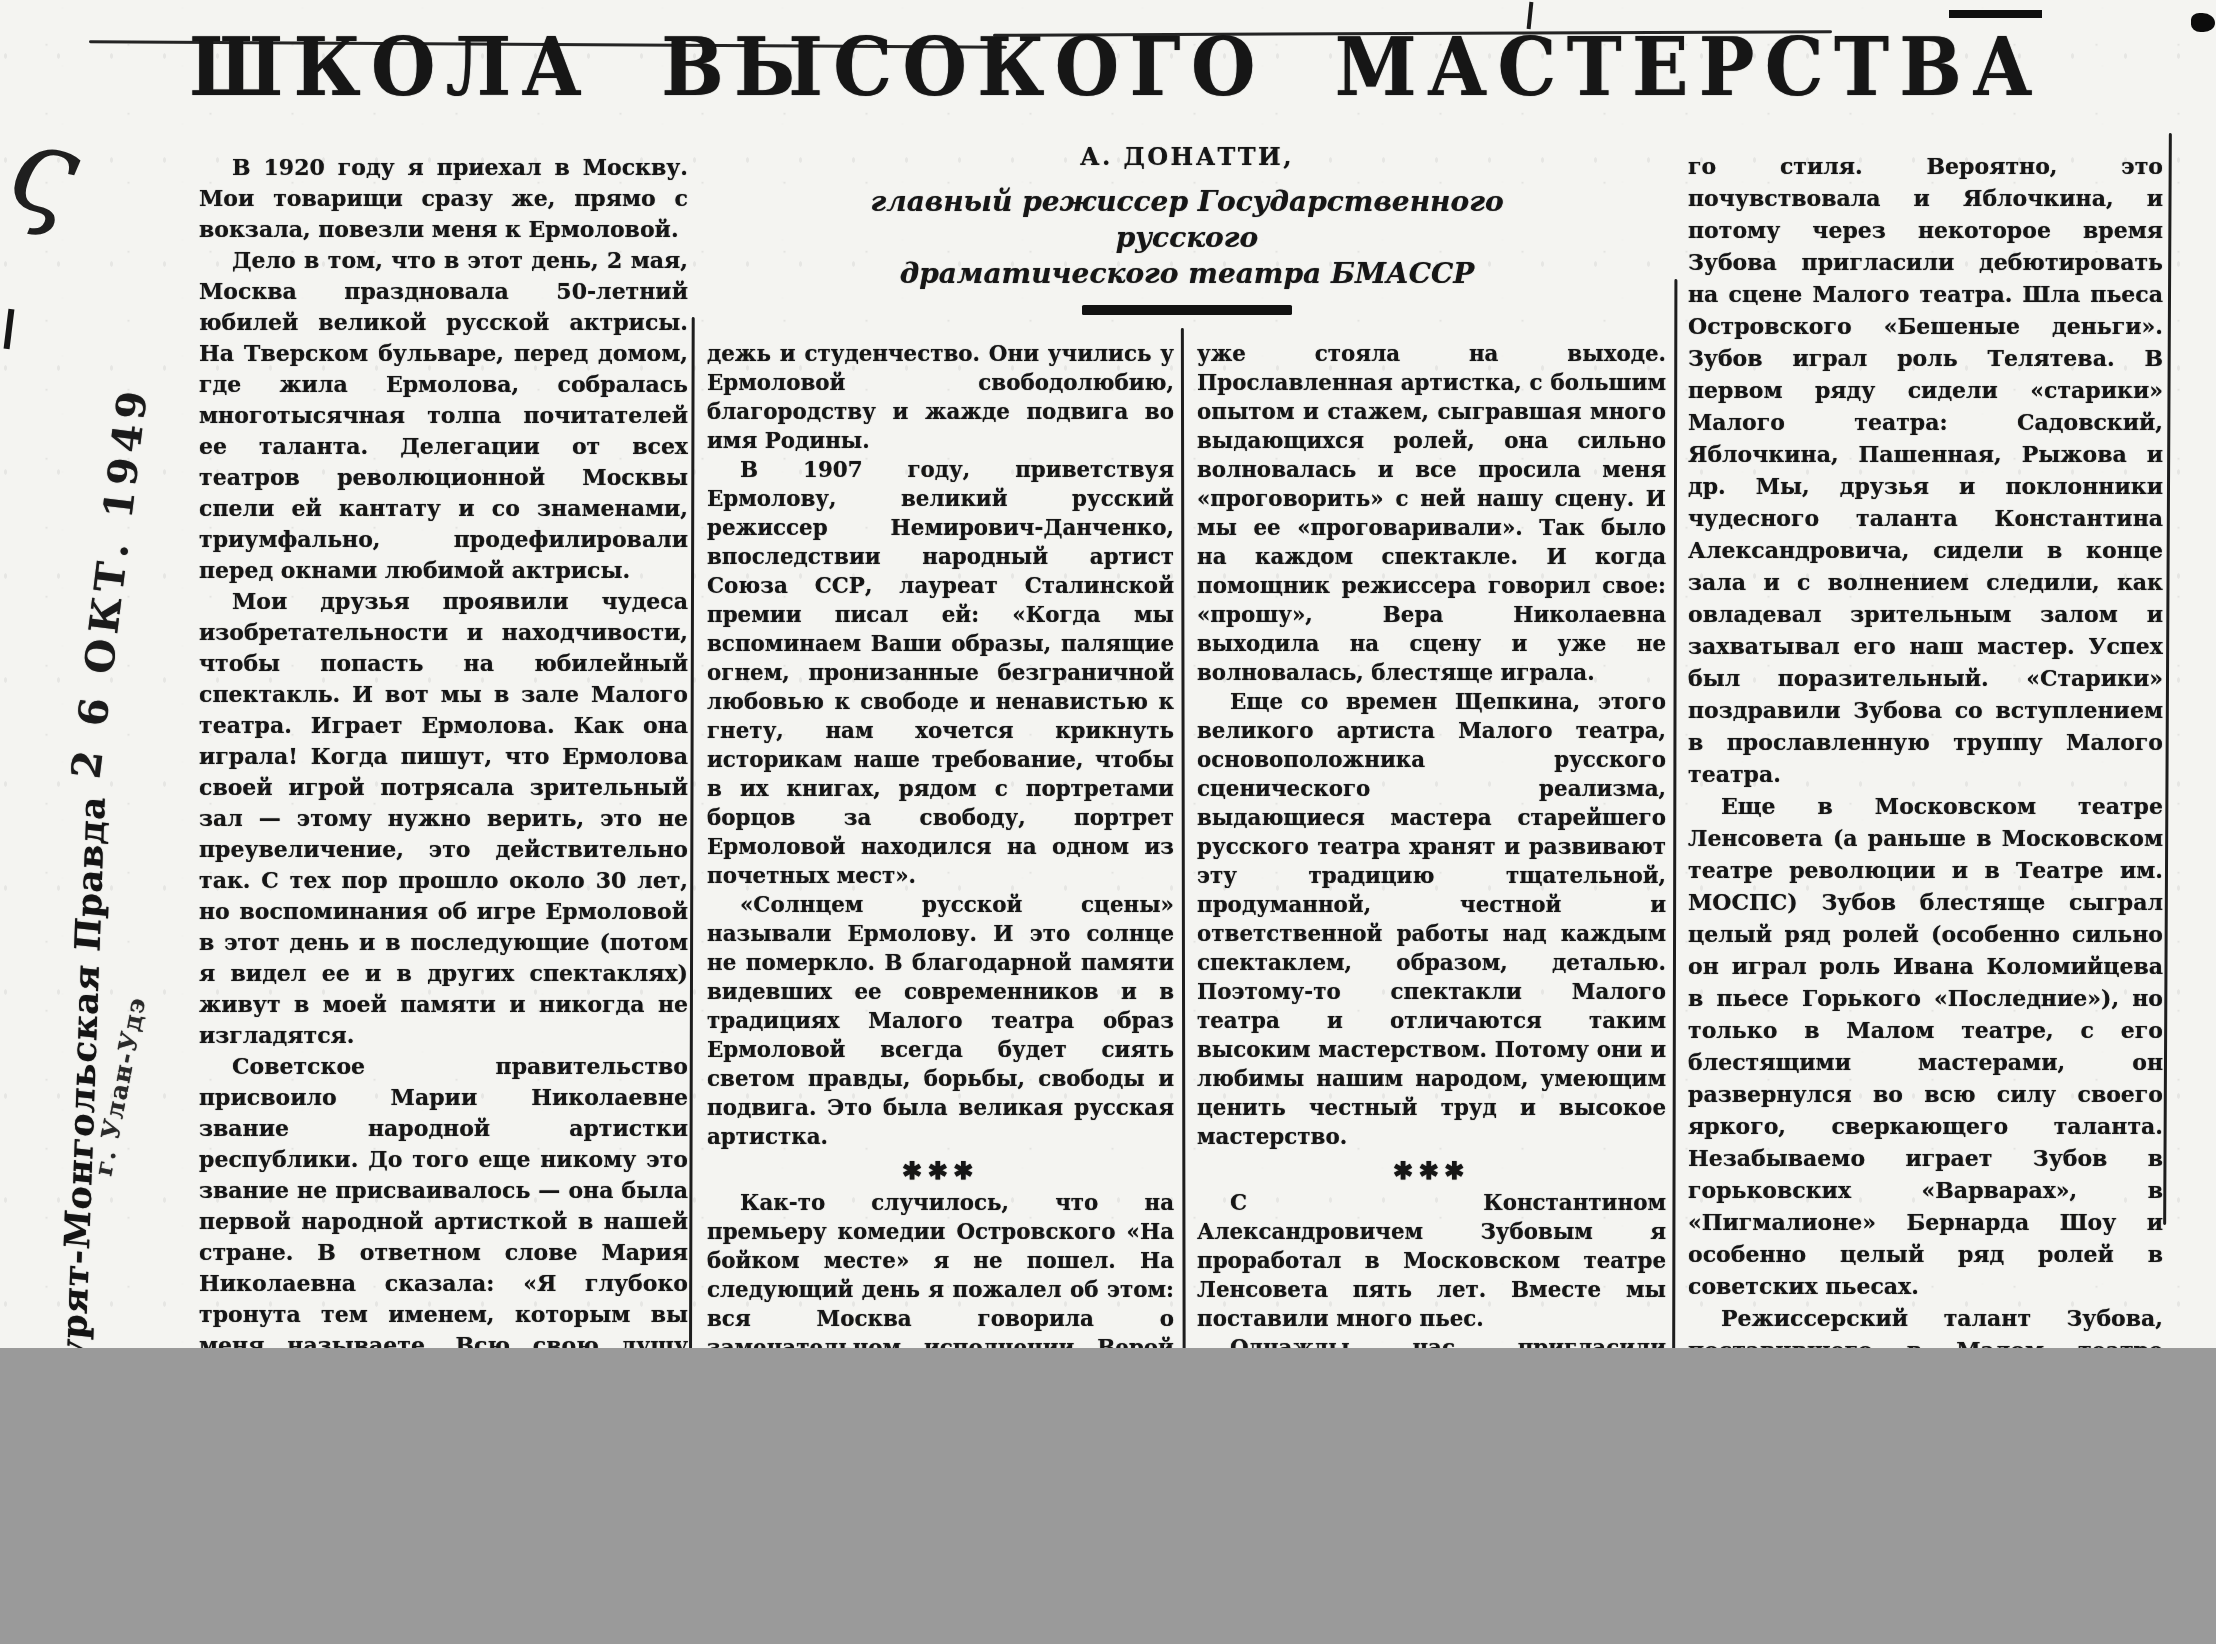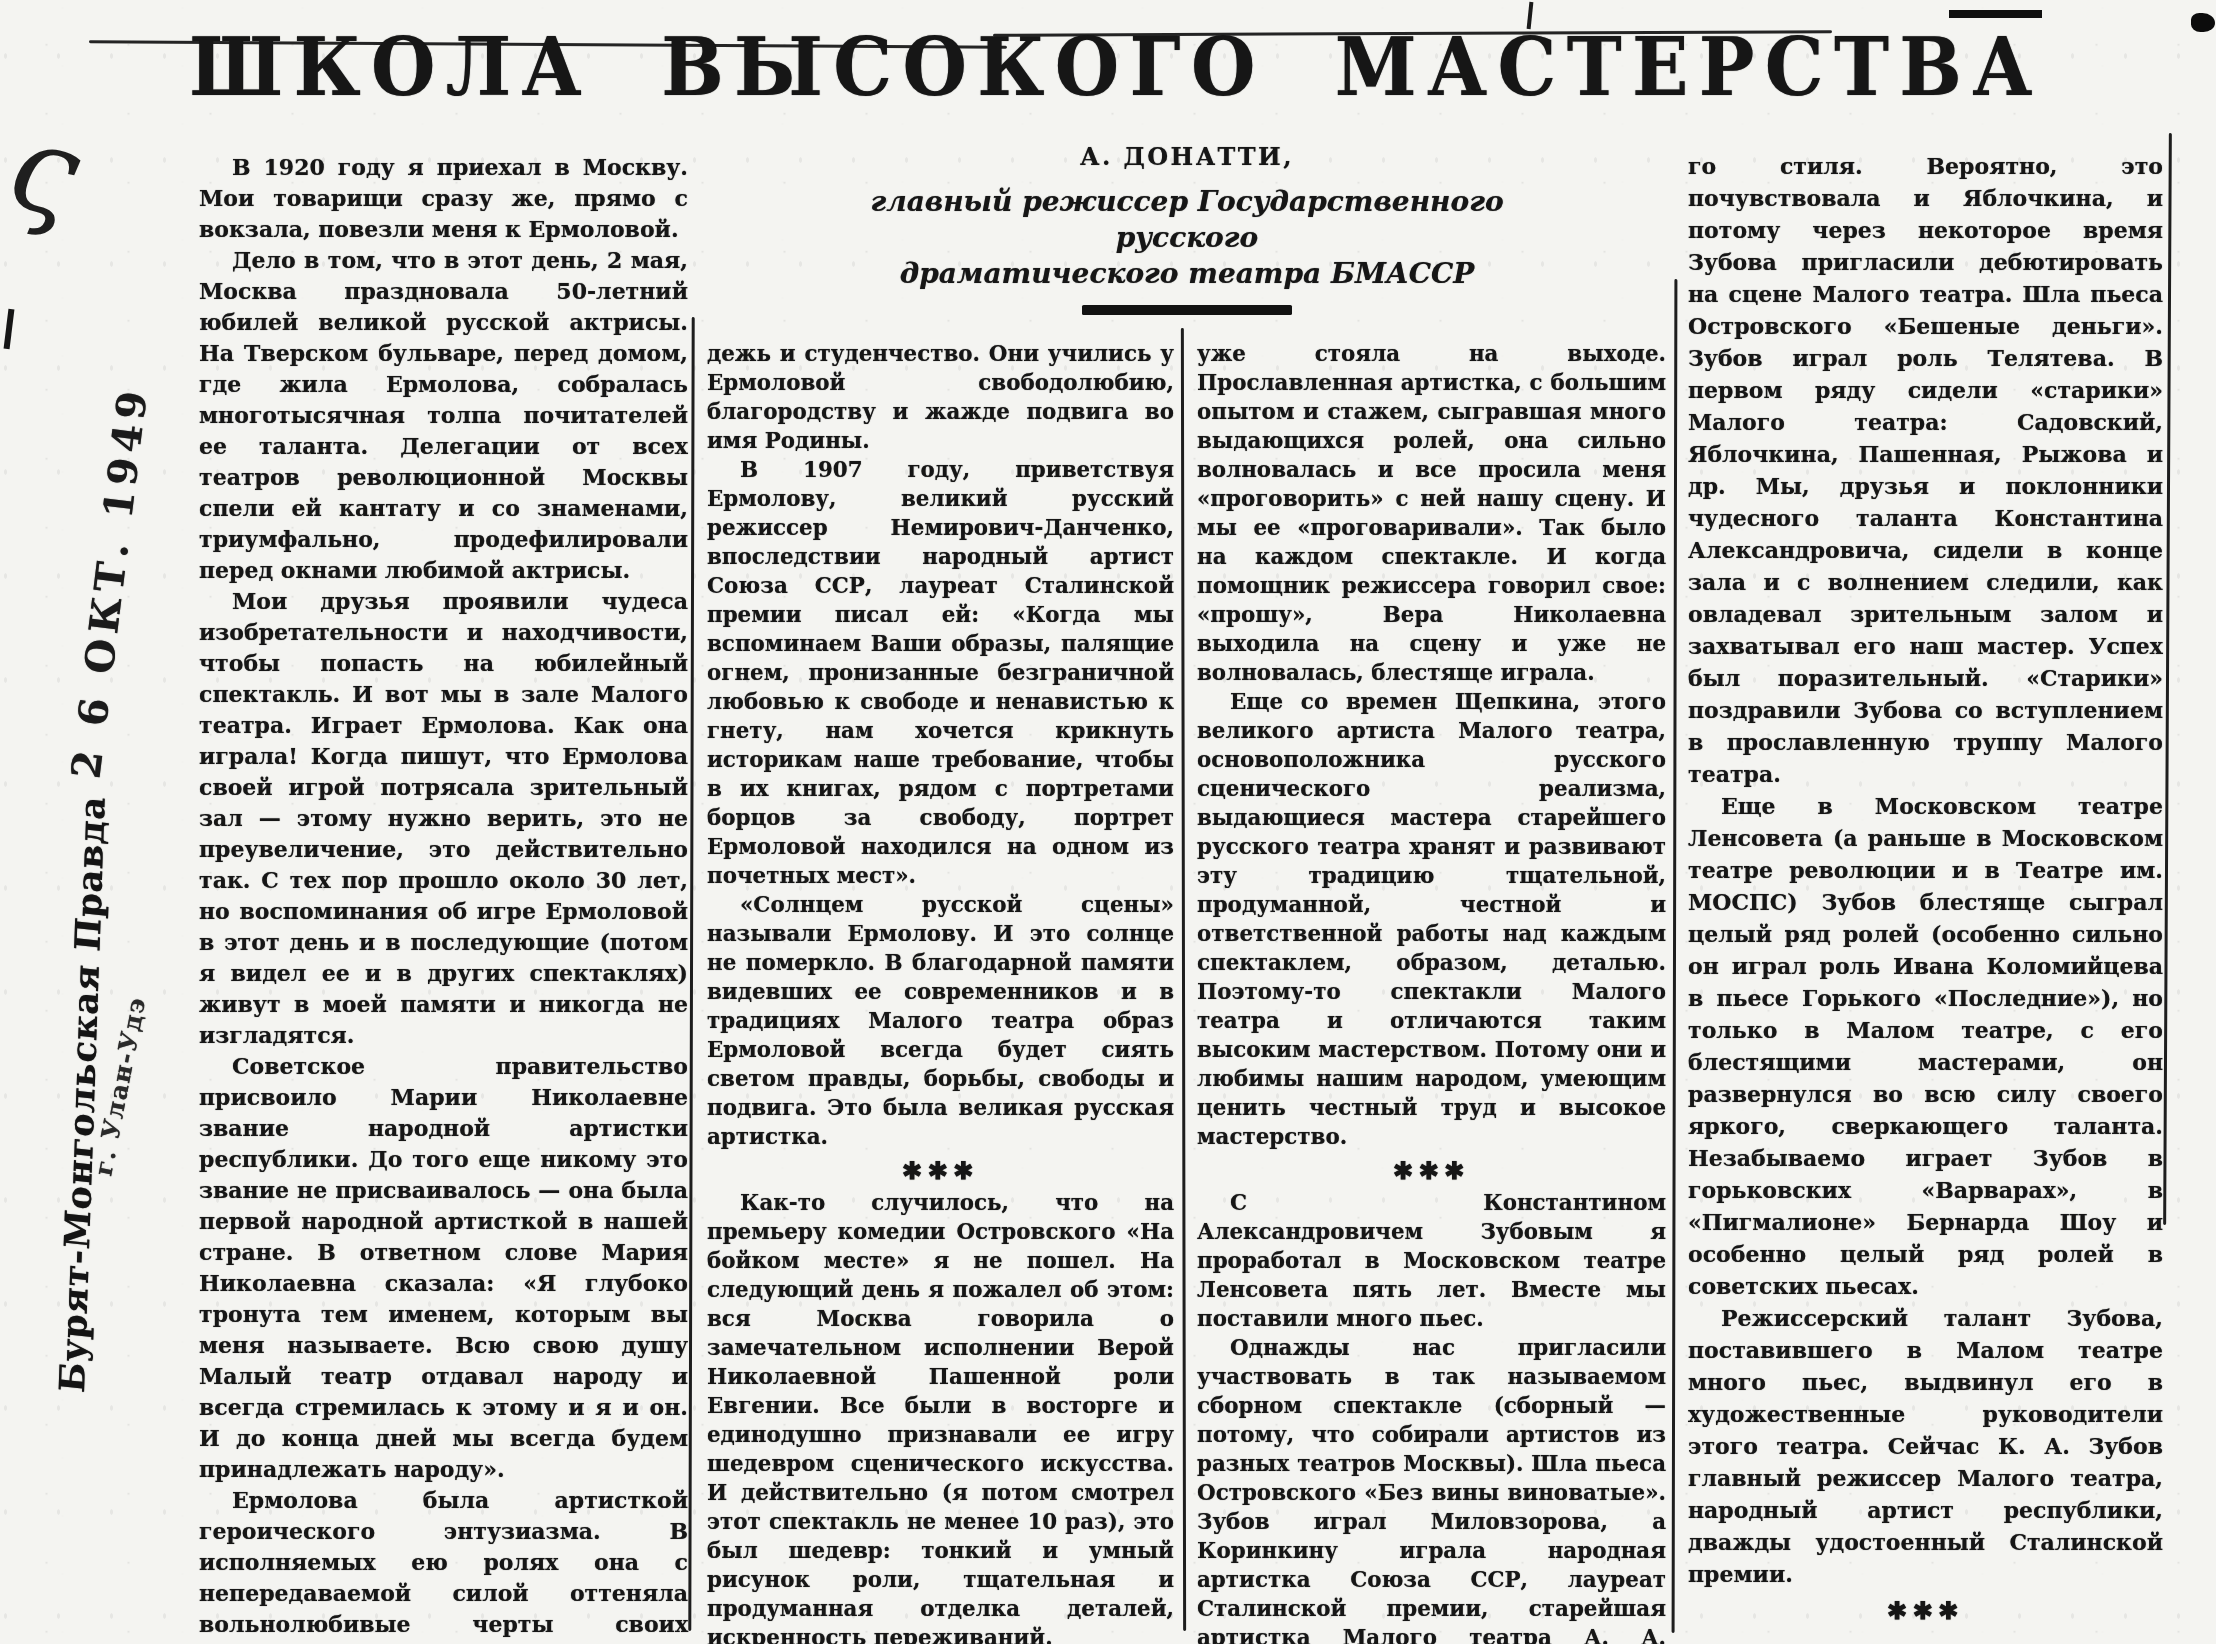--- a/index.html
+++ b/index.html
@@ -1,17 +1,17 @@
 <!DOCTYPE html>
 <html style="font-size:12.7px"><head>
 <meta charset="utf-8">
 <style>
   html,body{margin:0;padding:0;background:#9a9a9a;}
   .page{
-    position:relative;width:2216px;height:1644px;overflow:hidden;
+    position:relative;width:2216px;height:1348px;overflow:hidden;
     background-color:#f4f4f1;
     background-image:
       radial-gradient(rgba(0,0,0,.085) 0.9px, transparent 1.4px),
       radial-gradient(rgba(0,0,0,.06) 1.1px, transparent 1.7px),
       radial-gradient(rgba(0,0,0,.05) 0.8px, transparent 1.2px);
     background-size:82px 69px, 53px 104px, 120px 58px;
     background-position:5.5px 10.3px, 32px 4px, 2.4px 37px;
     font-family:"DejaVu Serif","Liberation Serif",serif;
     color:#161616;
   }

